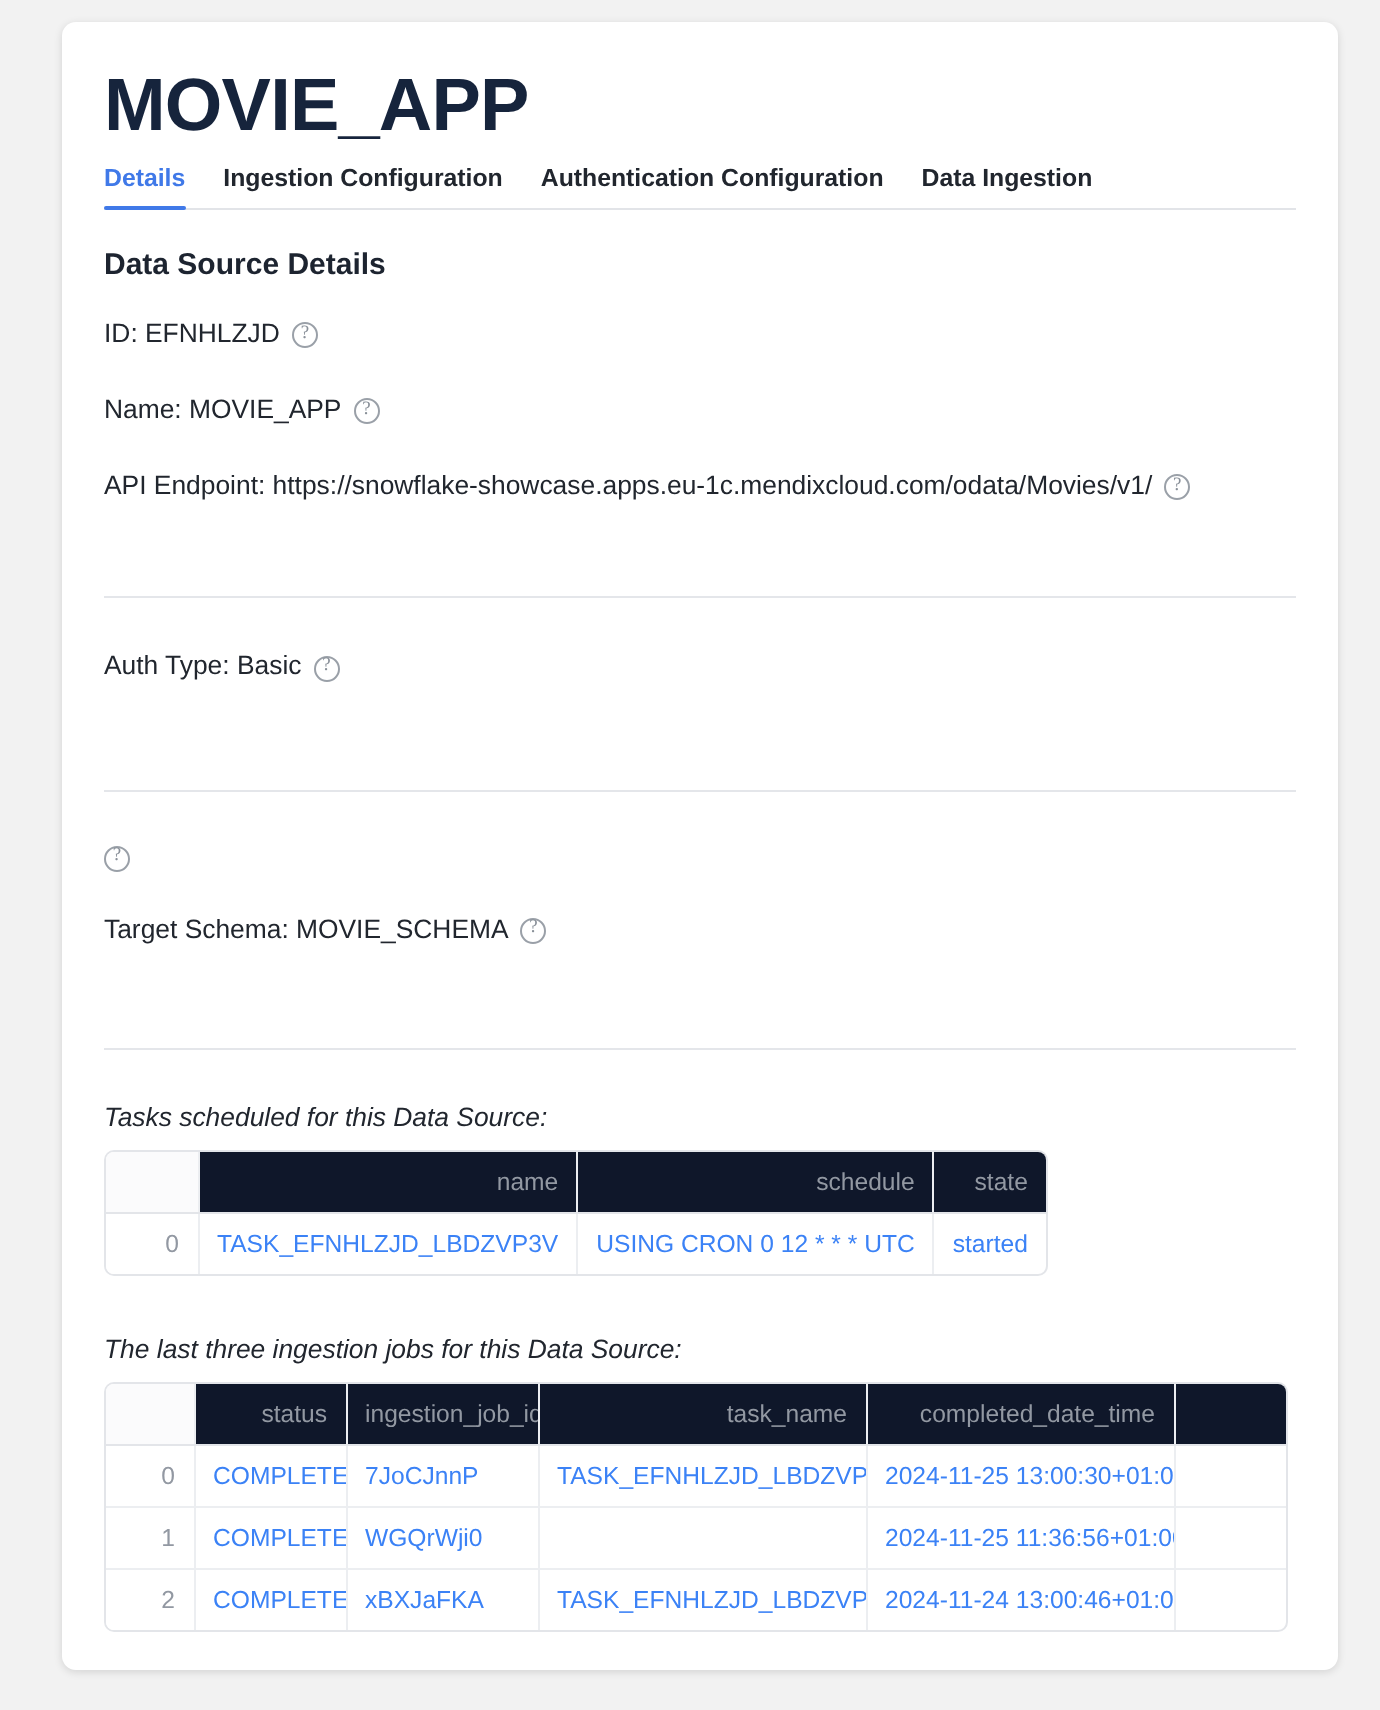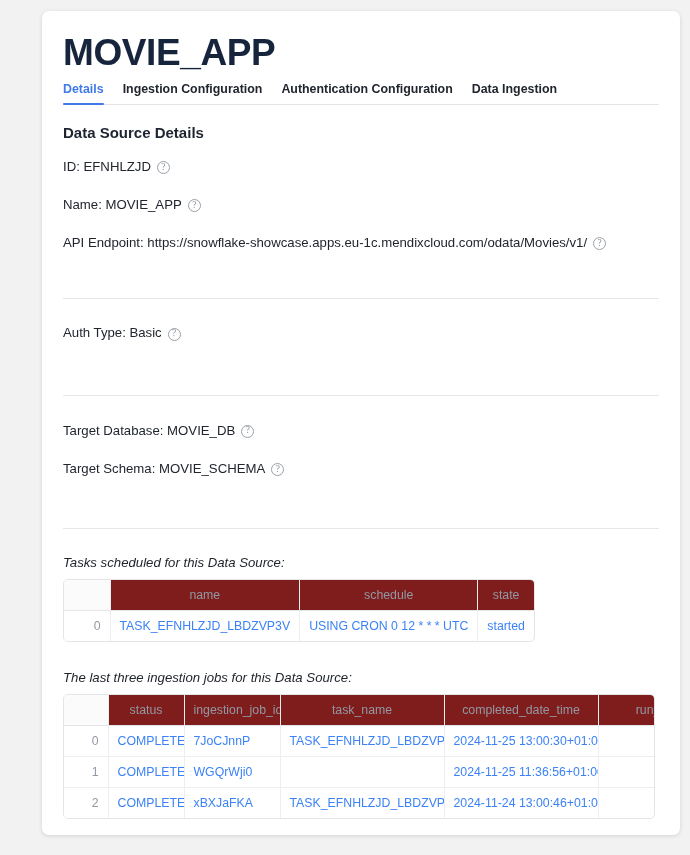--- a/index.html
+++ b/index.html
@@ -11,21 +11,21 @@
     -webkit-font-smoothing: antialiased;
   }
   .page {
     width: 690px; height: 855px;
     background: #f2f2f2;
     position: relative;
     overflow: hidden;
   }
   .card {
     position: absolute;
-    left: 42px; top: 11px;
+    left: 31px; top: 11px;
     width: 638px; height: 824px;
     background: #ffffff;
     border-radius: 7px;
     box-shadow: 0 1px 4px rgba(0,0,0,0.13);
     overflow: hidden;
   }
   .inner {
     padding: 22px 21px 0 21px;
   }
   .title {
@@ -124,24 +124,24 @@
     background: #fff;
     display: inline-block;
     max-width: 100%;
   }
   table {
     border-collapse: collapse;
     font-size: 12.3px;
     table-layout: fixed;
   }
   th {
-    background: #7f1d1d;
+    background: #0f172a;
     color: #9298a2;
     font-weight: normal;
-    text-align: center;
+    text-align: right;
     padding: 8px 9px;
     border-bottom: 1px solid #e3e5e9;
     border-right: 1px solid #eceef1;
     white-space: nowrap;
     overflow: hidden;
   }
   td {
     color: #3b82f6;
     padding: 8px 9px;
     border-bottom: 1px solid #eceef1;
@@ -212,21 +212,20 @@
       <div class="row">
         <span class="txt">Auth Type: Basic</span>
         <span class="help">?</span>
       </div>
 
       <div class="gap-c"></div>
       <hr class="div">
       <div class="gap-d"></div>
 
       <div class="row">
-        <span class="txt">Target Database: MOVIE_DB</span>
         <span class="help">?</span>
       </div>
 
       <div class="row">
         <span class="txt">Target Schema: MOVIE_SCHEMA</span>
         <span class="help">?</span>
       </div>
 
       <div class="gap-e"></div>
       <hr class="div">

